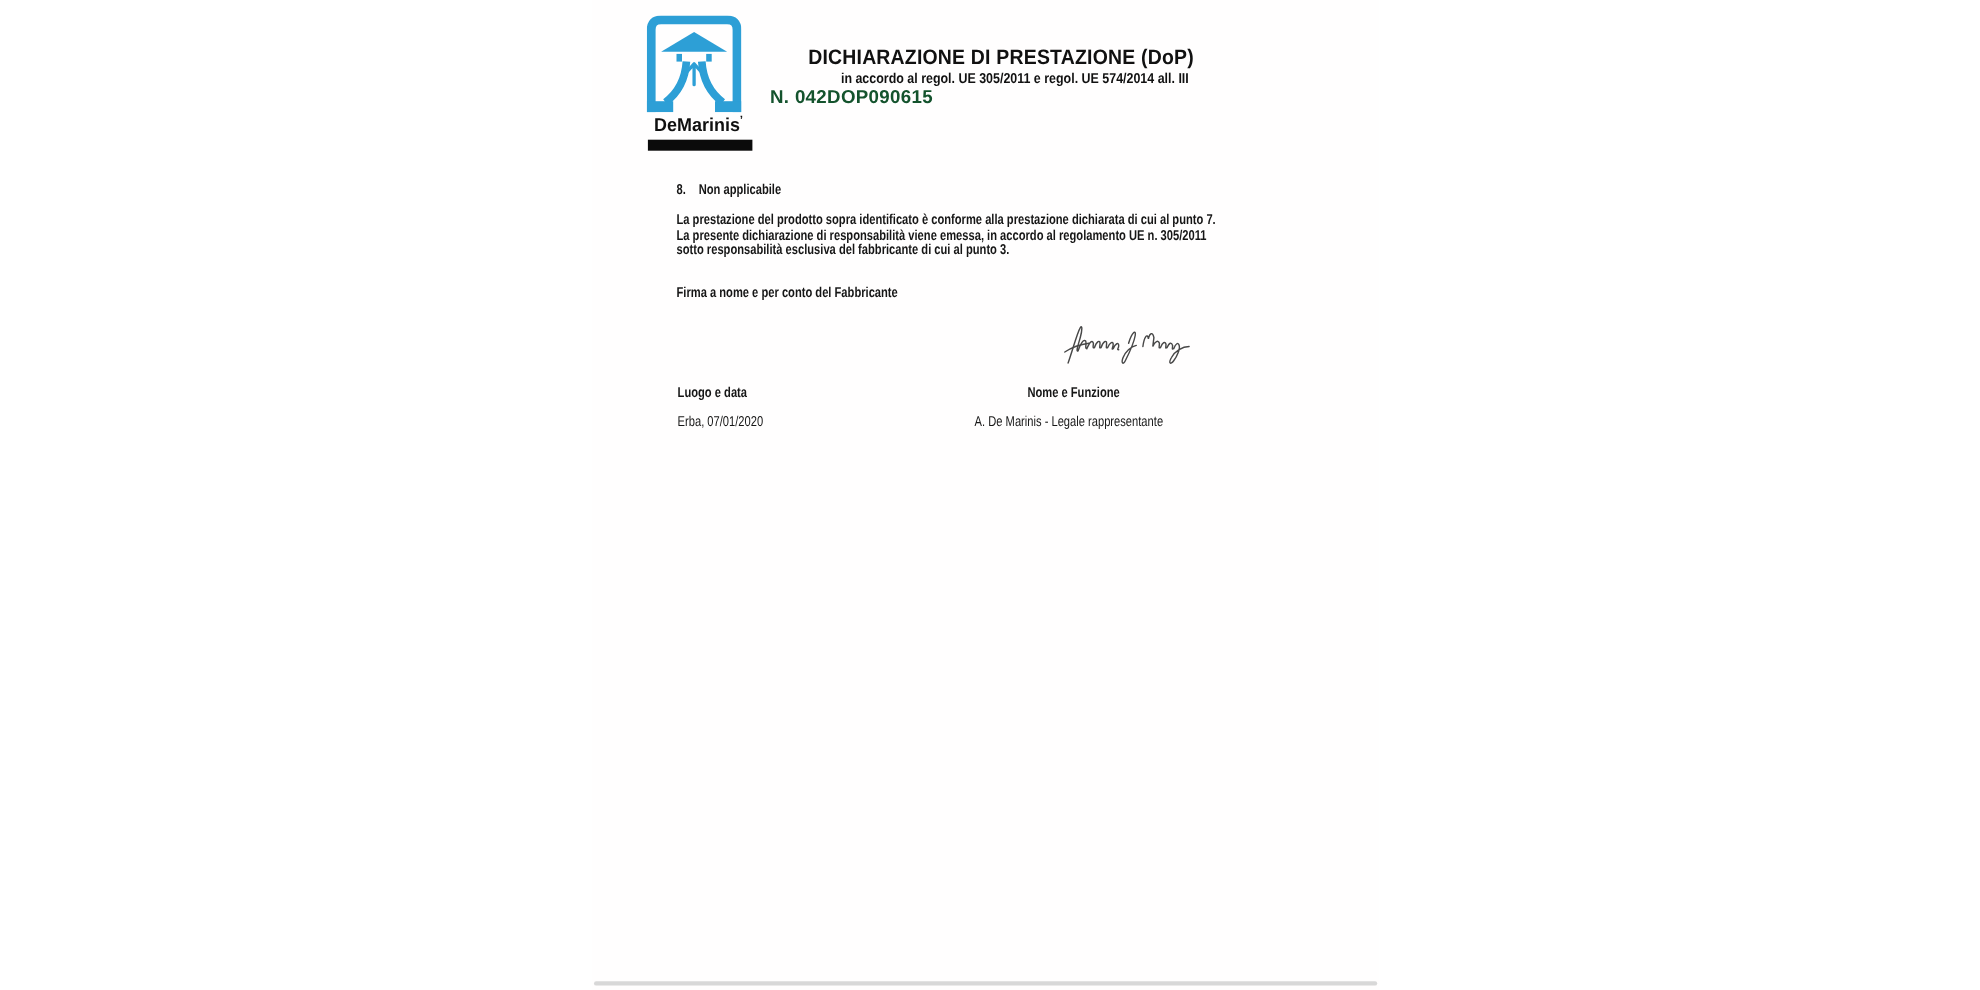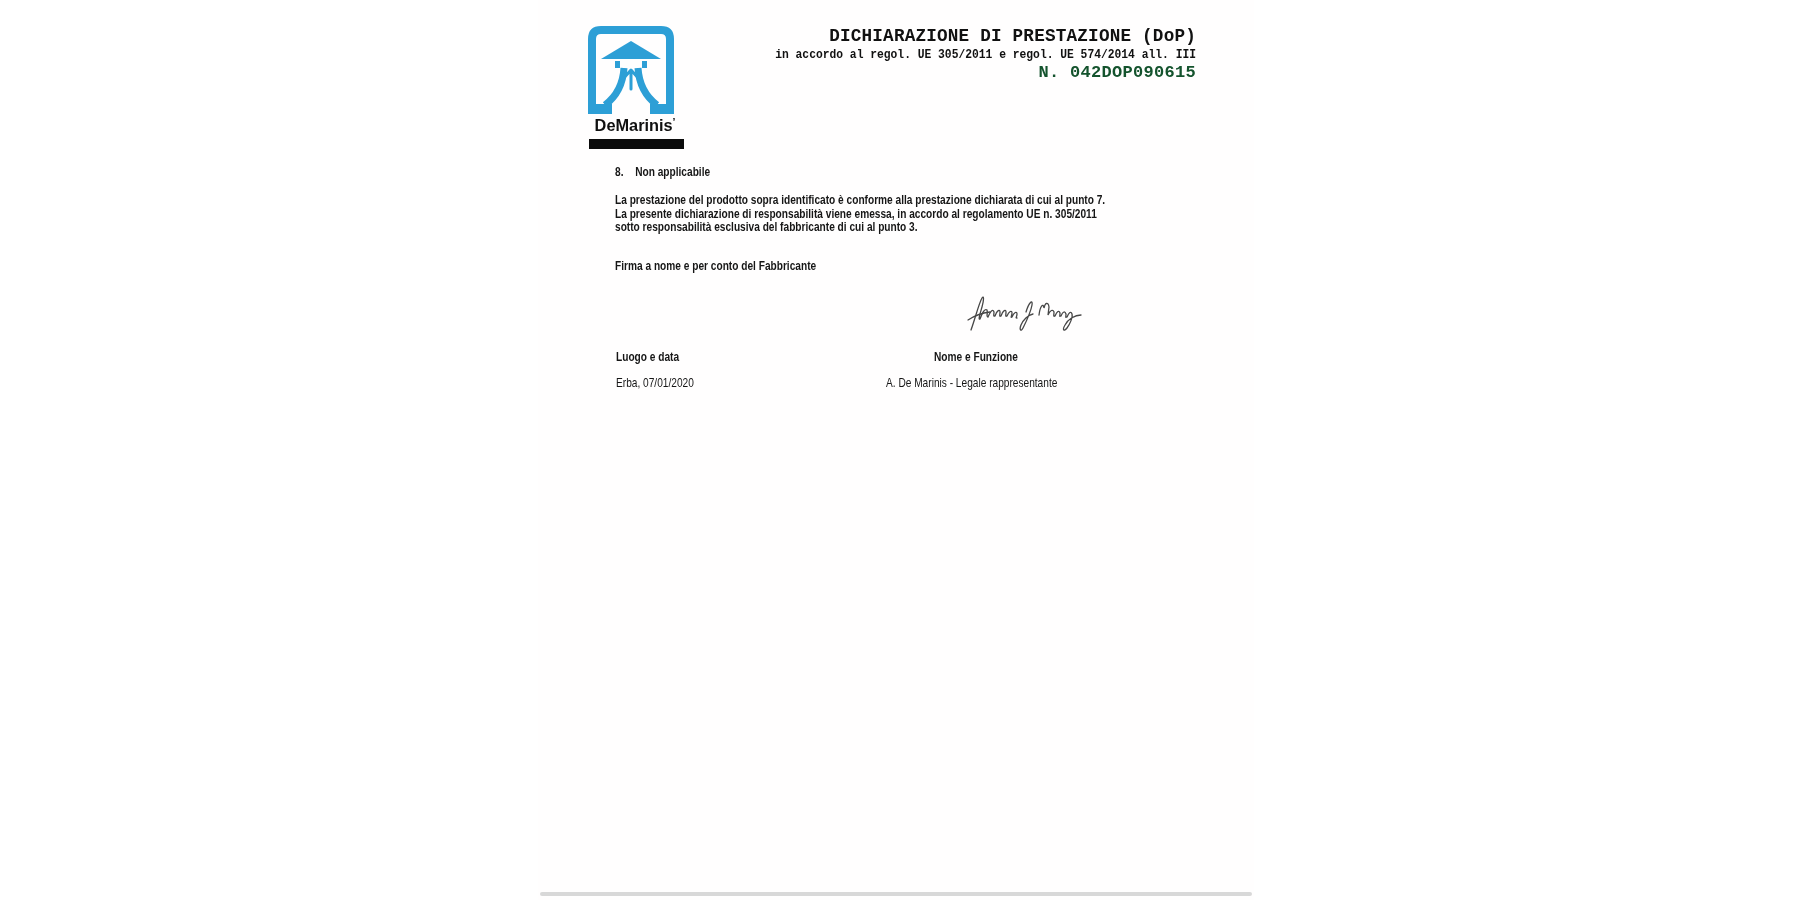--- a/index.html
+++ b/index.html
@@ -5,32 +5,32 @@
   html,body{margin:0;padding:0;background:#ffffff;}
   #canvas{
     position:relative;width:1800px;height:900px;background:#ffffff;overflow:hidden;
     font-family:"Liberation Sans","DejaVu Sans",sans-serif;color:#161616;
   }
   
   .page{position:absolute;left:538px;top:0;width:716px;height:900px;background:#fffefe;}
   .page-edge{position:absolute;left:540px;top:892px;width:712px;height:4px;background:#cbcbcb;opacity:.75;border-radius:2px;}
 
   
-  .logo{position:absolute;left:588px;top:26px;width:98px;height:126px;padding-left:24px;}
+  .logo{position:absolute;left:588px;top:14px;width:98px;height:126px;padding-left:24px;}
   .logo svg{position:absolute;left:0;top:0;}
   .logo .wordmark{
     position:absolute;left:1px;top:90px;width:96px;text-align:center;
     font-weight:bold;font-size:17px;letter-spacing:0px;color:#101010;white-space:nowrap;
     transform:scaleX(.96);transform-origin:left center;
   }
   .logo .wordmark .tick{font-size:11px;vertical-align:top;}
   .logo .bar{position:absolute;left:1px;top:113px;width:95px;height:10px;background:#0b0b0b;}
 
   
-  .header{position:absolute;left:700px;top:26px;width:496px;text-align:right;font-family:Liberation Mono, monospace;}
+  .header{position:absolute;left:700px;top:42px;width:496px;}
   .header .title{
     font-size:19px;font-weight:bold;line-height:21px;letter-spacing:.2px;white-space:nowrap;
     transform:scaleX(.93);transform-origin:100% 50%;color:#111;
   }
   .header .subtitle{
     font-size:13px;font-weight:bold;line-height:15px;white-space:nowrap;
     transform:scaleX(.87);transform-origin:100% 50%;color:#111;
   }
   .header .docnum{
     margin-top:2px;font-size:17px;font-weight:bold;line-height:18px;letter-spacing:.3px;white-space:nowrap;color:#14532d;

